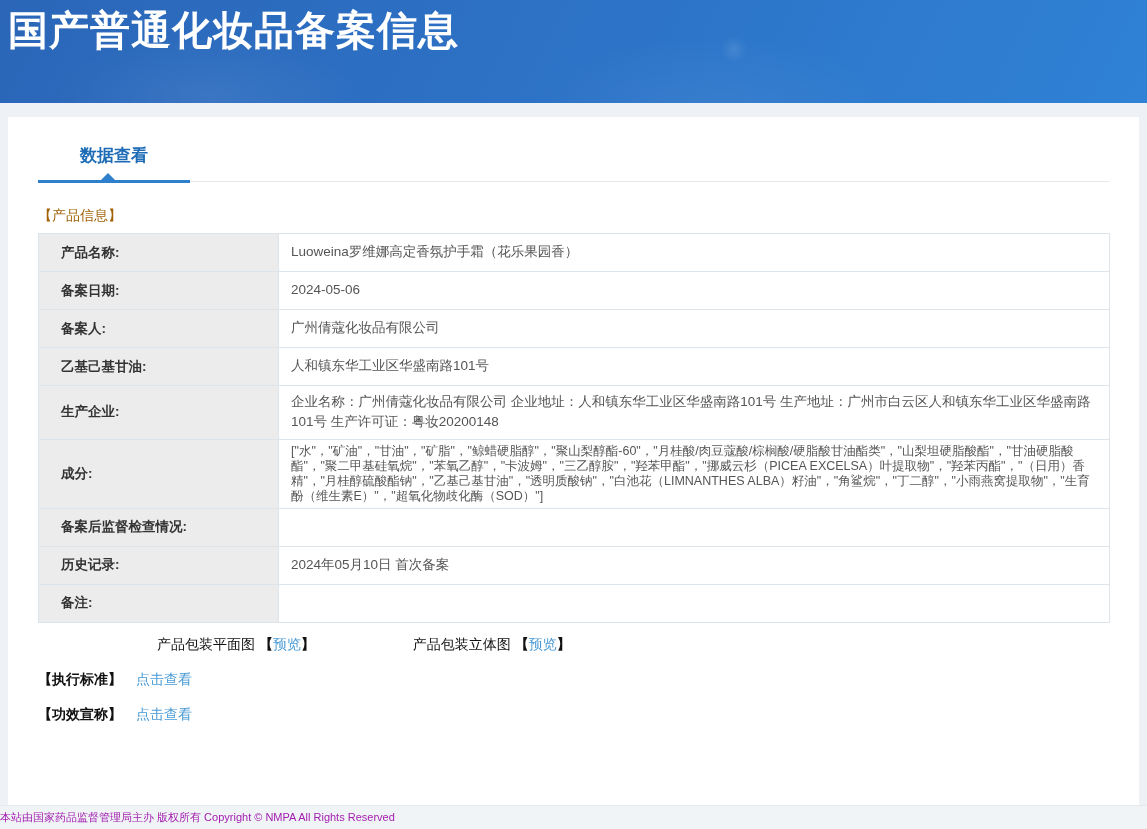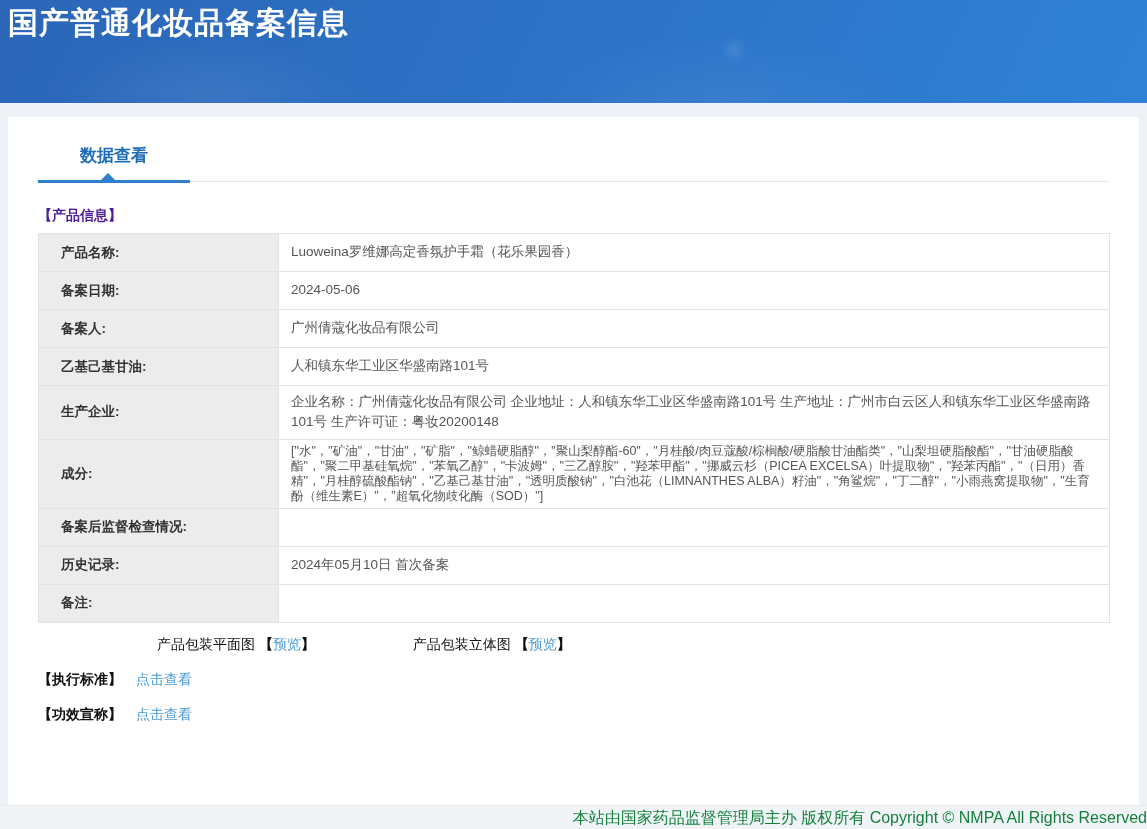--- a/index.html
+++ b/index.html
@@ -16,21 +16,21 @@
     height: 103px;
     flex: 0 0 103px;
     background:
       radial-gradient(ellipse 220px 90px at 18% 95%, rgba(255,255,255,0.07), rgba(255,255,255,0) 70%),
       radial-gradient(ellipse 260px 110px at 62% 110%, rgba(255,255,255,0.06), rgba(255,255,255,0) 70%),
       radial-gradient(circle 18px at 64% 48%, rgba(255,255,255,0.10), rgba(255,255,255,0) 75%),
       linear-gradient(115deg, #2b66b8 0%, #2d74c8 55%, #2f82d6 100%);
   }
   .hero h1 {
     color: #ffffff;
-    font-size: 30px;
+    font-size: 40px;
     font-weight: 700;
     padding: 3px 12px 0 8px;
     letter-spacing: 1px;
   }
 
   
   .main-wrap { flex: 1 1 auto; background: #eef1f5; }
   .card {
     background: #ffffff;
     margin: 14px 8px 0 8px;
@@ -66,22 +66,22 @@
     margin-left: -13px;
     width: 0; height: 0;
     border-left: 7px solid transparent;
     border-right: 7px solid transparent;
     border-bottom: 7px solid #2e80cc;
   }
 
   
   .section-title {
     font-size: 14px;
-    font-weight: 700;
-    color: #4c1d95;
+    font-weight: 400;
+    color: #a16207;
     margin-top: 25px;
   }
 
   
   table.info {
     width: 1072px;
     margin-top: 8px;
     border-collapse: collapse;
     border: 1px solid #a21caf;
   }
@@ -132,23 +132,23 @@
     font-size: 14px;
   }
   .extra-label { font-weight: 700; color: #111; margin-right: 10px; }
 
   
   .footer {
     flex: 0 0 24px;
     height: 24px;
     background: #f1f4f7;
     border-top: 1px solid #e6eaee;
-    text-align: right;
-    font-size: 16px;
-    color: #15803d;
+    text-align: left;
+    font-size: 11px;
+    color: #a21caf;
     line-height: 23px;
   }
 </style>
 </head>
 <body>
 
 <div class="hero">
   <h1>国产普通化妆品备案信息</h1>
 </div>
 

